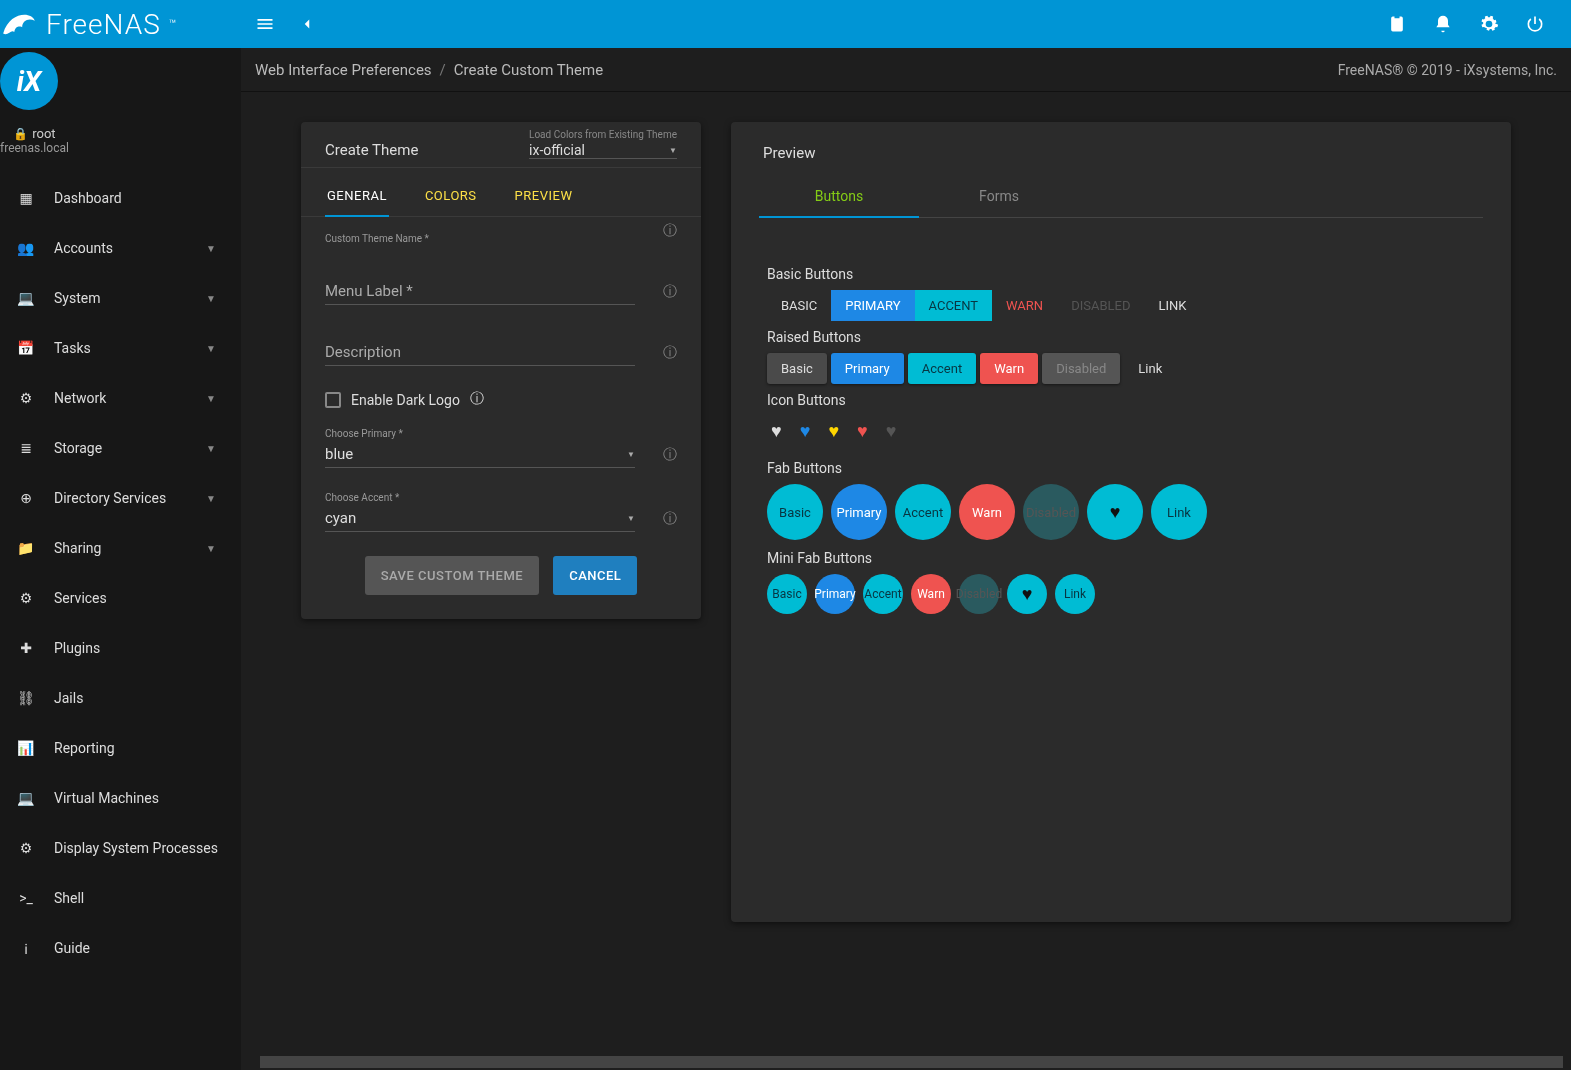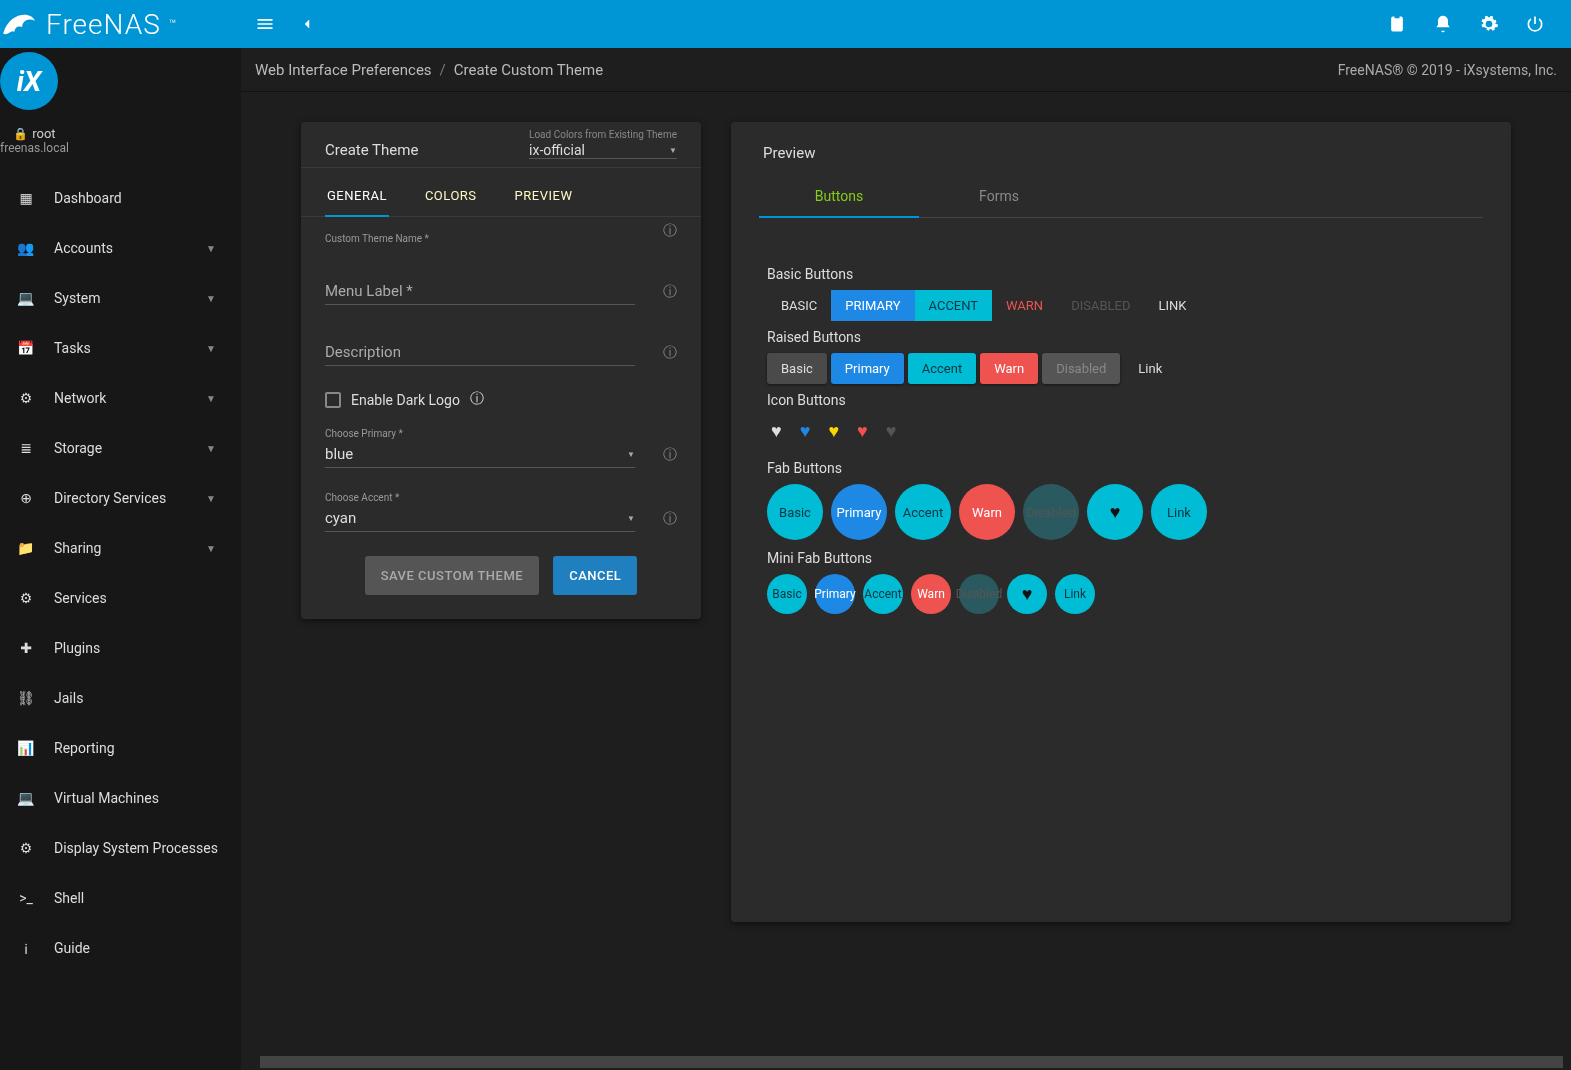--- a/index.html
+++ b/index.html
@@ -29,21 +29,21 @@
   .card { background:#2b2b2b; border-radius:4px; box-shadow:0 2px 6px rgba(0,0,0,.5);}
   .left-card { width:400px; }
   .right-card { width:780px; min-height:800px; padding:22px 28px;}
   .lc-header { display:flex; align-items:flex-end; justify-content:space-between; padding:7px 24px 8px 24px;}
   .lc-header .title { font-size:15px; color:#ddd;}
   .select-block { display:flex; flex-direction:column;}
   .select-block .lbl { font-size:10px; color:#888; margin-bottom:2px;}
   .select-block .sel { font-size:14px; color:#ddd; display:flex; align-items:center; gap:40px; border-bottom:1px solid #555;}
   .select-block .sel .tri { font-size:8px; color:#aaa; margin-left:auto;}
   .tabs { display:flex; gap:34px; padding:10px 24px 0 24px; border-top:1px solid #3a3a3a; border-bottom:1px solid #3a3a3a; font-size:13px; letter-spacing:.5px;}
-  .tabs .tab { padding:10px 2px 12px; color:#fef9c3; cursor:pointer; text-transform:uppercase;}
+  .tabs .tab { padding:10px 2px 12px; color:#fde047; cursor:pointer; text-transform:uppercase;}
   .tabs .tab.active { color:#fff; border-bottom:2px solid #0095d5; margin-bottom:-1px;}
   .form-body { padding:16px 24px 24px 24px;}
   .field { position:relative; margin-bottom:24px;}
   .field .flabel { font-size:10px; color:#999; display:block; margin-bottom:2px;}
   .field input.txt { background:transparent; border:none; border-bottom:1px solid #555; color:#ddd; font-size:15px; width:310px; padding:4px 0;}
   .field input.txt::placeholder{ color:#aaa;}
   .field .help { position:absolute; right:0; bottom:4px; color:#888; cursor:pointer;}
   .field .sel-val { display:flex; width:310px; border-bottom:1px solid #555; font-size:15px; color:#ddd; padding:4px 0; align-items:center;}
   .field .sel-val .tri{font-size:8px; margin-left:auto; color:#aaa;}
   .check-row { display:flex; align-items:flex-end; gap:10px; margin:8px 0 20px 0;}

